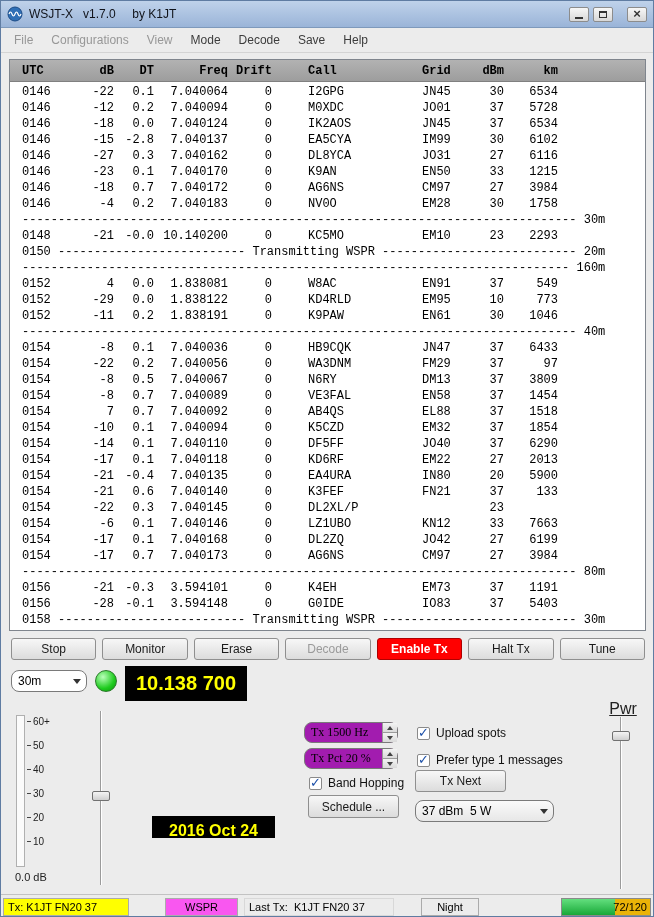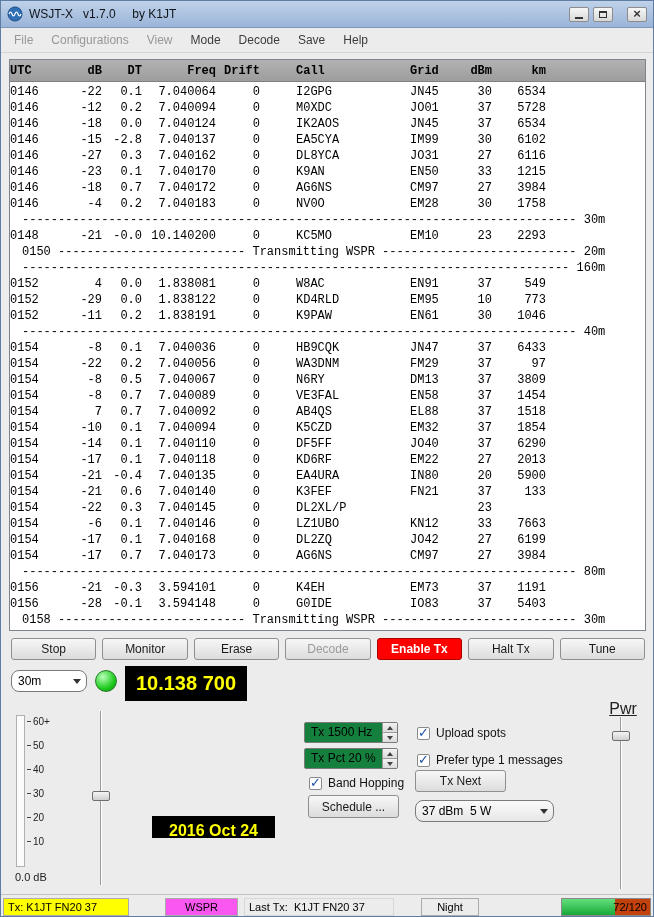--- a/index.html
+++ b/index.html
@@ -34,21 +34,21 @@
   .menu-item.muted { color:#979797; }
 
   
   .decode-panel { position:absolute; left:8px; top:58px; width:637px; height:572px;
                   background:#fff; border:1px solid #7f858d; overflow:hidden;
                   font-family:"Liberation Mono","DejaVu Sans Mono",monospace; font-size:12px; }
   .thead { height:22px; line-height:22px; background:linear-gradient(#b2b2b2,#9d9d9d);
            border-bottom:1px solid #808080; font-weight:bold; color:#000; }
   .thead, .trow { display:grid;
            grid-template-columns:48px 44px 40px 74px 44px 146px 54px 32px 54px 1fr;
-           }
+           padding-left:12px; }
   .tbody { height:548px; overflow:hidden; padding-top:2px; }
   .trow { height:16px; line-height:16px; color:#000; }
   .c { white-space:pre; overflow:visible; }
   .c1,.c2,.c3,.c4,.c7,.c8 { text-align:right; }
   .c5 { padding-left:36px; }
   .c6 { padding-left:4px; }
   .seprow { height:16px; line-height:16px; white-space:pre; color:#000; padding-left:12px; }
 
   
   .btnrow { position:absolute; left:10px; top:637px; width:634px; display:flex; gap:6px; }
@@ -86,22 +86,22 @@
   
   .vslider { position:absolute; width:20px; }
   .groove { position:absolute; left:9px; top:4px; bottom:4px; width:2px;
             background:#9b9b9b; border-right:1px solid #fff; }
   .handle { position:absolute; left:1px; width:18px; height:10px;
             background:linear-gradient(#f4f4f4,#cfcfcf); border:1px solid #707070; border-radius:2px; }
   .pos-left-slider { left:90px; top:706px; height:182px; }
   .pos-pwr-slider  { left:610px; top:712px; height:180px; }
 
   
-  .spin { position:absolute; width:94px; height:21px; background:#15803d;
-          border:1px solid #7a7a7a; border-radius:2px; }
+  .spin { position:absolute; width:94px; height:21px; background:#a21caf;
+          border:1px solid #7a7a7a; border-radius:8px;font-family:Liberation Serif, serif; }
   .spin-text { position:absolute; left:6px; top:0; line-height:19px; font-size:12px; white-space:pre; }
   .spin-btns { position:absolute; right:0; top:0; bottom:0; width:15px;
                border-left:1px solid #9a9a9a; display:flex; flex-direction:column; }
   .sb { flex:1; background:linear-gradient(#f3f3f3,#dadada); position:relative; }
   .sb.up { border-bottom:1px solid #9a9a9a; }
   .sb::after { content:""; position:absolute; left:4px; }
   .sb.up::after { top:3px; border-left:3px solid transparent; border-right:3px solid transparent;
                   border-bottom:4px solid #444; }
   .sb.down::after { top:3px; border-left:3px solid transparent; border-right:3px solid transparent;
                     border-top:4px solid #444; }
@@ -131,21 +131,21 @@
   .clock-time { top:847px; }
 
   
   .statusbar { position:absolute; left:0; right:0; top:893px; height:24px;
                background:#ececec; border-top:1px solid #c2c2c2; font-size:11px; color:#000; }
   .seg { position:absolute; top:3px; height:18px; line-height:16px; border:1px solid #ababab; }
   .seg-tx   { left:2px;  width:126px; background:#ffff00; padding-left:4px; }
   .seg-mode { left:164px; width:73px; background:#f957f0; text-align:center; }
   .seg-last { left:243px; width:150px; border-color:#d8d8d8; padding-left:4px; white-space:pre; }
   .seg-night{ left:420px; width:58px; text-align:center; }
-  .seg-prog { left:560px; width:90px; background:#c2410c; border-color:#8a8a8a; overflow:hidden; }
+  .seg-prog { left:560px; width:90px; background:#eab308; border-color:#8a8a8a; overflow:hidden; }
   .prog-fill { position:absolute; left:0; top:0; bottom:0; width:60%;
                background:linear-gradient(#5fdc7a,#18a838); }
   .prog-label { position:absolute; right:3px; top:0; line-height:16px; }
 </style>
 </head>
 <body>
 
 <div class="window">
 
   <div class="titlebar">

